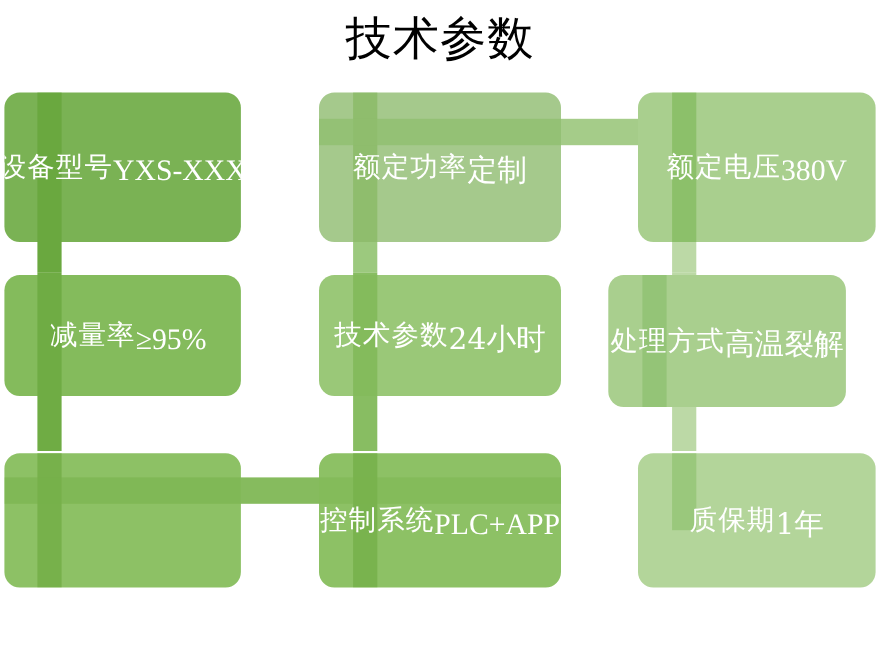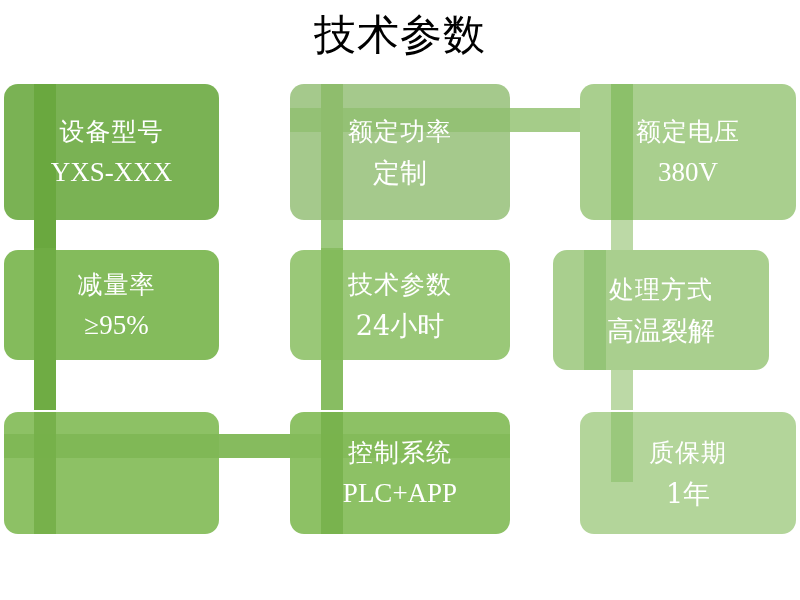--- a/index.html
+++ b/index.html
@@ -91,21 +91,21 @@
     left: 0;
     right: 0;
     z-index: 2;
     pointer-events: none;
   }
 
   .card-body {
     position: relative;
     z-index: 4;
     display: flex;
-    flex-direction: column;
+    flex-direction: row;
     align-items: center;
     justify-content: center;
     width: 100%;
     text-align: center;
   }
 </style>
 </head>
 <body>
 
 <div id="stage">

